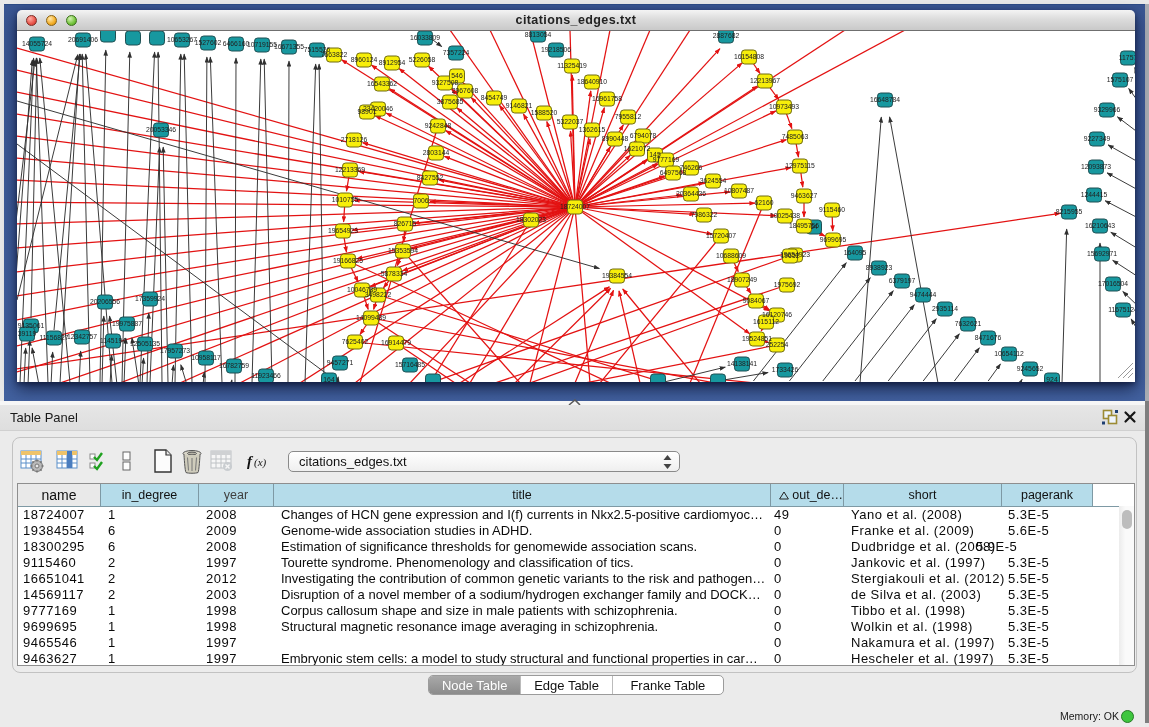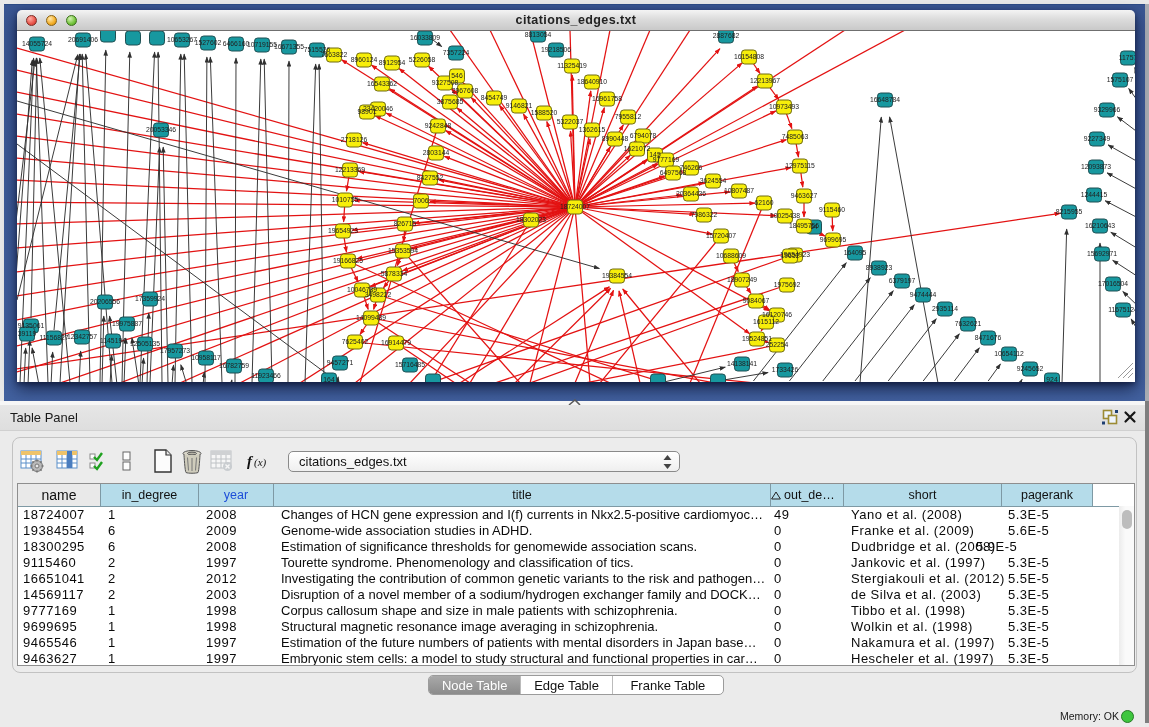--- a/index.html
+++ b/index.html
@@ -593,23 +593,23 @@
  <svg class="abs" style="right:7px;top:2.5px" width="9" height="14">
       <path d="M4.5 0L8.5 5H0.5z" fill="#444"></path>
       <path d="M4.5 14L8.5 9H0.5z" fill="#444"></path>
     </svg>
 </div>
 
 <div class="abs" style="left:17px;top:483px;width:1118px;height:183px;background:#fff;border:1px solid #8e8e8e;box-sizing:border-box;overflow:hidden">
  <div class="abs" style="left:0;top:0;width:1116px;height:22px;border-bottom:1px solid #7e99a4">
       <div style="position:absolute;left:0px;top:0;width:83px;height:22px;background:#e9e9e9;border-right:1px solid #7e99a4;box-sizing:border-box;display:flex;align-items:center;justify-content:center;font-size:14px;color:#111">name</div>
       <div style="position:absolute;left:83px;top:0;width:98px;height:22px;background:#b5dcea;border-right:1px solid #7e99a4;box-sizing:border-box;display:flex;align-items:center;justify-content:center;font-size:12.5px;color:#111">in_degree</div>
-      <div style="position:absolute;left:181px;top:0;width:75px;height:22px;background:#b5dcea;border-right:1px solid #7e99a4;box-sizing:border-box;display:flex;align-items:center;justify-content:center;font-size:12.5px;color:#1d4ed8">year</div>
+      <div style="position:absolute;left:181px;top:0;width:75px;height:22px;background:#b5dcea;border-right:1px solid #7e99a4;box-sizing:border-box;display:flex;align-items:center;justify-content:center;font-size:12.5px;color:#404040">year</div>
       <div style="position:absolute;left:256px;top:0;width:497px;height:22px;background:#b5dcea;border-right:1px solid #7e99a4;box-sizing:border-box;display:flex;align-items:center;justify-content:center;font-size:12.5px;color:#111">title</div>
-      <div style="position:absolute;left:753px;top:0;width:73px;height:22px;background:#b5dcea;border-right:1px solid #7e99a4;box-sizing:border-box;display:flex;align-items:center;justify-content:flex-start;font-size:12.5px;color:#111"><svg width="10" height="9" style="margin-right:3px">
+      <div style="position:absolute;left:753px;top:0;width:73px;height:22px;background:#b5dcea;border-right:1px solid #7e99a4;box-sizing:border-box;display:flex;align-items:center;justify-content:flex-end;font-size:12.5px;color:#111"><svg width="10" height="9" style="margin-right:3px">
           <path d="M5 1L9.4 8H0.6z" fill="#b5dcea" stroke="#222" stroke-width="1"></path>
         </svg>out_de…</div>
       <div style="position:absolute;left:826px;top:0;width:158px;height:22px;background:#b5dcea;border-right:1px solid #7e99a4;box-sizing:border-box;display:flex;align-items:center;justify-content:center;font-size:12.5px;color:#111">short</div>
       <div style="position:absolute;left:984px;top:0;width:91px;height:22px;background:#b5dcea;border-right:1px solid #7e99a4;box-sizing:border-box;display:flex;align-items:center;justify-content:center;font-size:12.5px;color:#111">pagerank</div>
     </div>
  <div style="position:absolute;left:0;top:23px;width:1101px;height:16px;font-size:13px;color:#0a0a0a;white-space:nowrap;line-height:16px">
       <span style="position:absolute;left:5px;letter-spacing:0.5px">18724007</span>
       <span style="position:absolute;left:90px;letter-spacing:0.5px">1</span>
       <span style="position:absolute;left:188px;letter-spacing:0.5px">2008</span>
       <span style="position:absolute;left:263px;letter-spacing:0px">Changes of HCN gene expression and I(f) currents in Nkx2.5-positive cardiomyoc…</span>
@@ -677,21 +677,20 @@
       <span style="position:absolute;left:188px;letter-spacing:0.5px">1998</span>
       <span style="position:absolute;left:263px;letter-spacing:0px">Structural magnetic resonance image averaging in schizophrenia.</span>
       <span style="position:absolute;left:756px;letter-spacing:0.5px">0</span>
       <span style="position:absolute;left:833px;letter-spacing:0.5px">Wolkin et al. (1998)</span>
       <span style="position:absolute;left:990px;letter-spacing:0.5px">5.3E-5</span>
     </div>
     <div style="position:absolute;left:0;top:151px;width:1101px;height:16px;font-size:13px;color:#0a0a0a;white-space:nowrap;line-height:16px">
       <span style="position:absolute;left:5px;letter-spacing:0.5px">9465546</span>
       <span style="position:absolute;left:90px;letter-spacing:0.5px">1</span>
       <span style="position:absolute;left:188px;letter-spacing:0.5px">1997</span>
-      <span style="position:absolute;left:263px;letter-spacing:0px">Estimation of the future numbers of patients with mental disorders in Japan base…</span>
       <span style="position:absolute;left:756px;letter-spacing:0.5px">0</span>
       <span style="position:absolute;left:833px;letter-spacing:0.5px">Nakamura et al. (1997)</span>
       <span style="position:absolute;left:990px;letter-spacing:0.5px">5.3E-5</span>
     </div>
     <div style="position:absolute;left:0;top:167px;width:1101px;height:16px;font-size:13px;color:#0a0a0a;white-space:nowrap;line-height:16px">
       <span style="position:absolute;left:5px;letter-spacing:0.5px">9463627</span>
       <span style="position:absolute;left:90px;letter-spacing:0.5px">1</span>
       <span style="position:absolute;left:188px;letter-spacing:0.5px">1997</span>
       <span style="position:absolute;left:263px;letter-spacing:0px">Embryonic stem cells: a model to study structural and functional properties in car…</span>
       <span style="position:absolute;left:756px;letter-spacing:0.5px">0</span>

